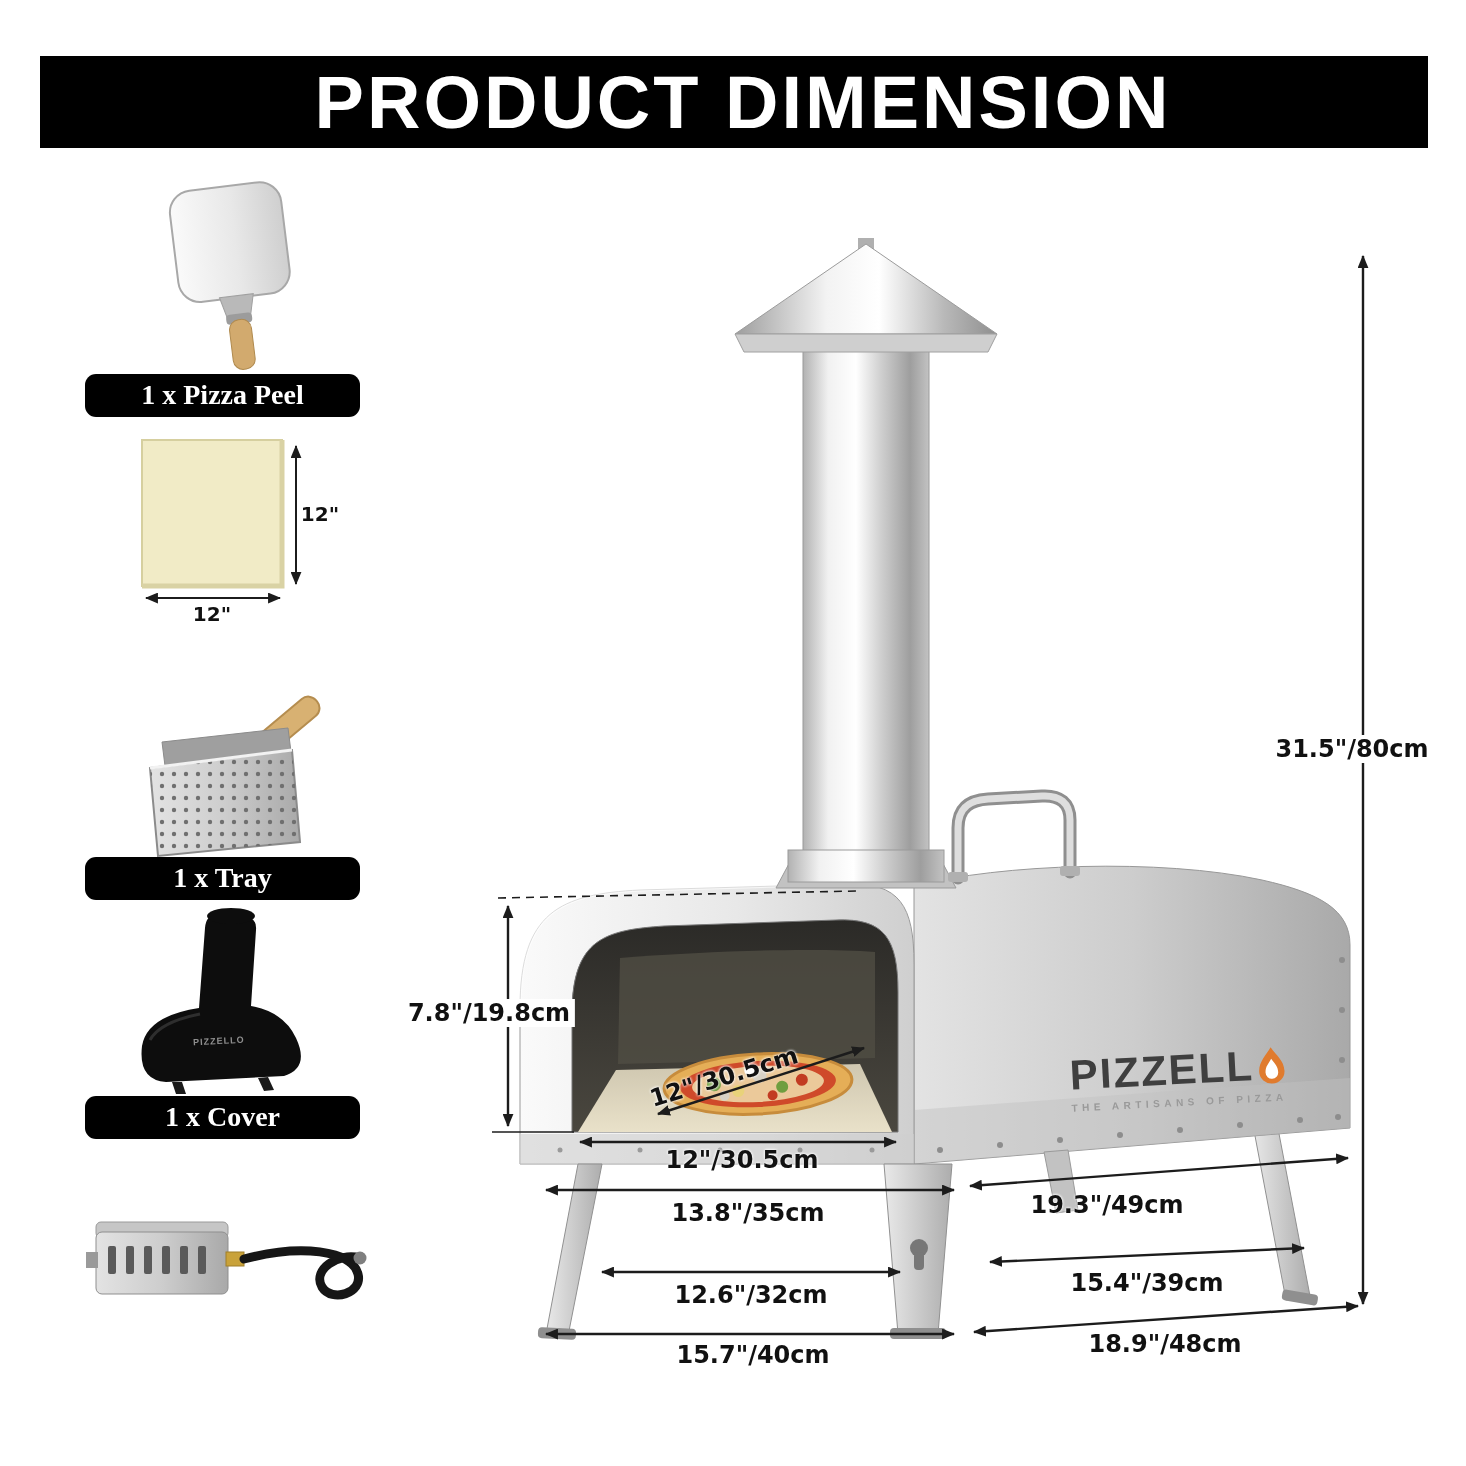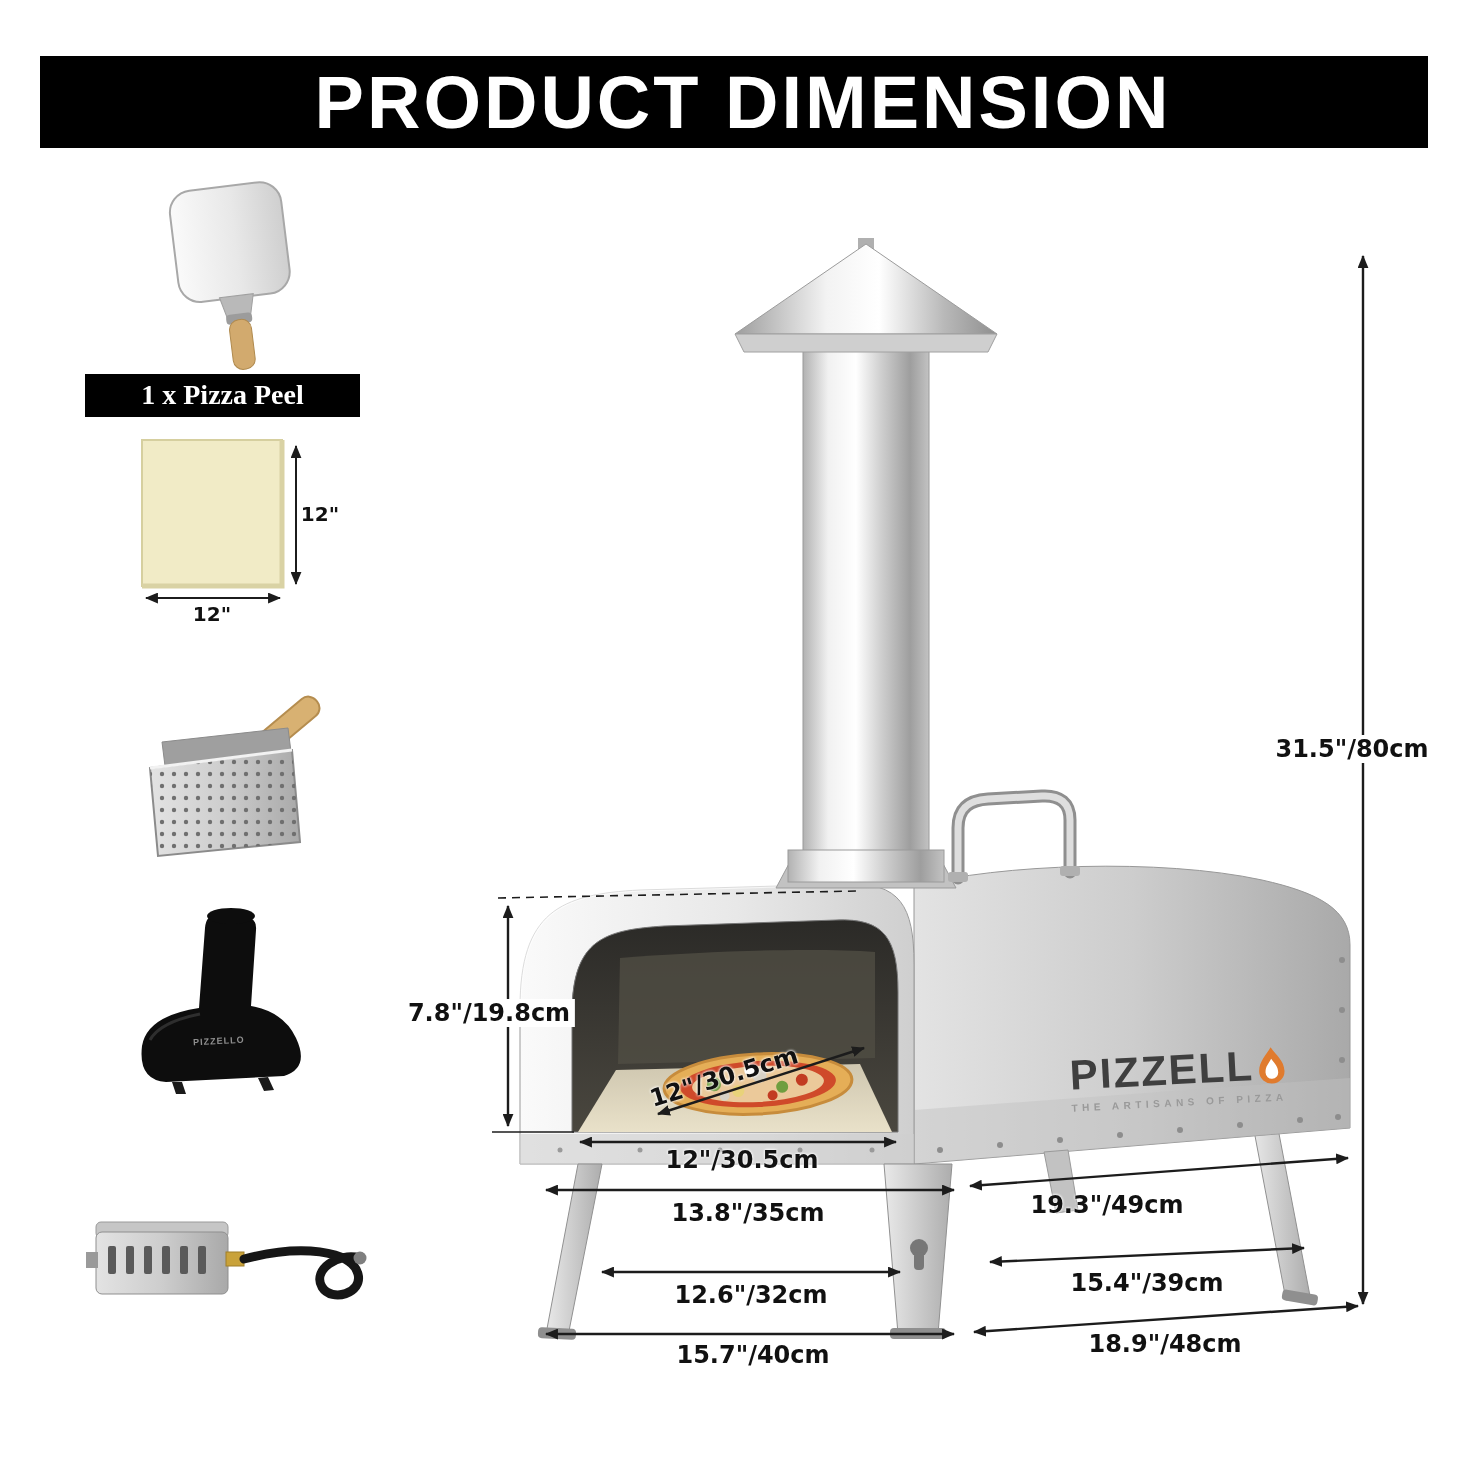--- a/index.html
+++ b/index.html
@@ -9,21 +9,21 @@
 
   .header { position:absolute; left:40px; top:56px; width:1388px; height:92px; background:#000;
             display:flex; align-items:center; justify-content:center;padding-left:18px; }
   .header span { color:#fff; font-size:74px; font-weight:800; letter-spacing:3px;
                  font-family:"Liberation Sans",sans-serif; white-space:nowrap; }
 
   .art { position:absolute; left:0; top:0; width:1466px; height:1466px; }
 
   .bar { position:absolute; left:85px; width:275px; background:#000; color:#fff;
          display:flex; flex-direction:column; align-items:center; justify-content:center;
-         font-family:"Liberation Serif","DejaVu Serif",serif; font-weight:700; font-size:28px; }
+         font-family:"Liberation Serif","DejaVu Serif",serif; font-weight:700; font-size:28px;border-radius:11px; }
   .bar span { line-height:1.3; white-space:nowrap; }
 
   .dim { position:absolute; transform:translate(-50%,-50%); font-weight:700; font-size:24px;
          color:#111; white-space:nowrap; font-family:"DejaVu Sans","Liberation Sans",sans-serif;
          text-shadow:0 0 3px #fff,0 0 3px #fff; }
   .dim.bg { background:#fff; padding:0 5px; text-shadow:none; }
   .dim.small { font-size:20px; }
 
   .logo { position:absolute; left:1070px; top:1046px; transform:rotate(-3deg); }
   .logo-row { display:flex; align-items:center; gap:3px; }
@@ -242,20 +242,26 @@
       <line x1="602" y1="1272" x2="900" y2="1272" marker-start="url(#ah)" marker-end="url(#ah)"></line>
       <line x1="990" y1="1262" x2="1304" y2="1248" marker-start="url(#ah)" marker-end="url(#ah)"></line>
       <line x1="546" y1="1334" x2="954" y2="1334" marker-start="url(#ah)" marker-end="url(#ah)"></line>
       <line x1="974" y1="1332" x2="1358" y2="1306" marker-start="url(#ah)" marker-end="url(#ah)"></line>
     </g>
   </svg>
 
   <div class="bar" style="top:374px;height:43px">
     <span>1 x Pizza Peel</span>
   </div>
+  <div class="bar" style="top:857px;height:43px">
+    <span>1 x Tray</span>
+  </div>
+  <div class="bar" style="top:1096px;height:43px">
+    <span>1 x Cover</span>
+  </div>
 
   <div class="dim small" style="left:320px;top:514px">12"</div>
   <div class="dim small" style="left:212px;top:614px">12"</div>
 
   <div class="dim bg" style="left:1352px;top:749px">31.5"/80cm</div>
   <div class="dim bg" style="left:489px;top:1013px">7.8"/19.8cm</div>
   <div class="dim" style="left:724px;top:1077px;transform:translate(-50%,-50%) rotate(-17deg)">12"/30.5cm</div>
   <div class="dim" style="left:742px;top:1160px">12"/30.5cm</div>
   <div class="dim" style="left:748px;top:1213px">13.8"/35cm</div>
   <div class="dim" style="left:1107px;top:1205px">19.3"/49cm</div>

